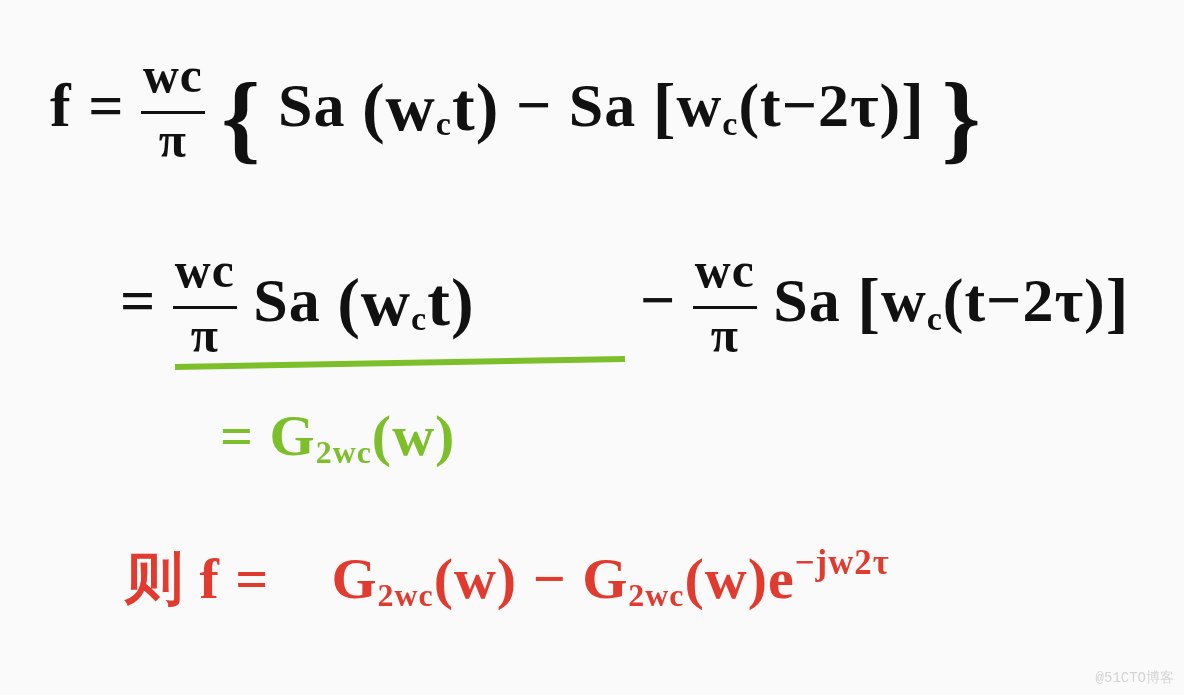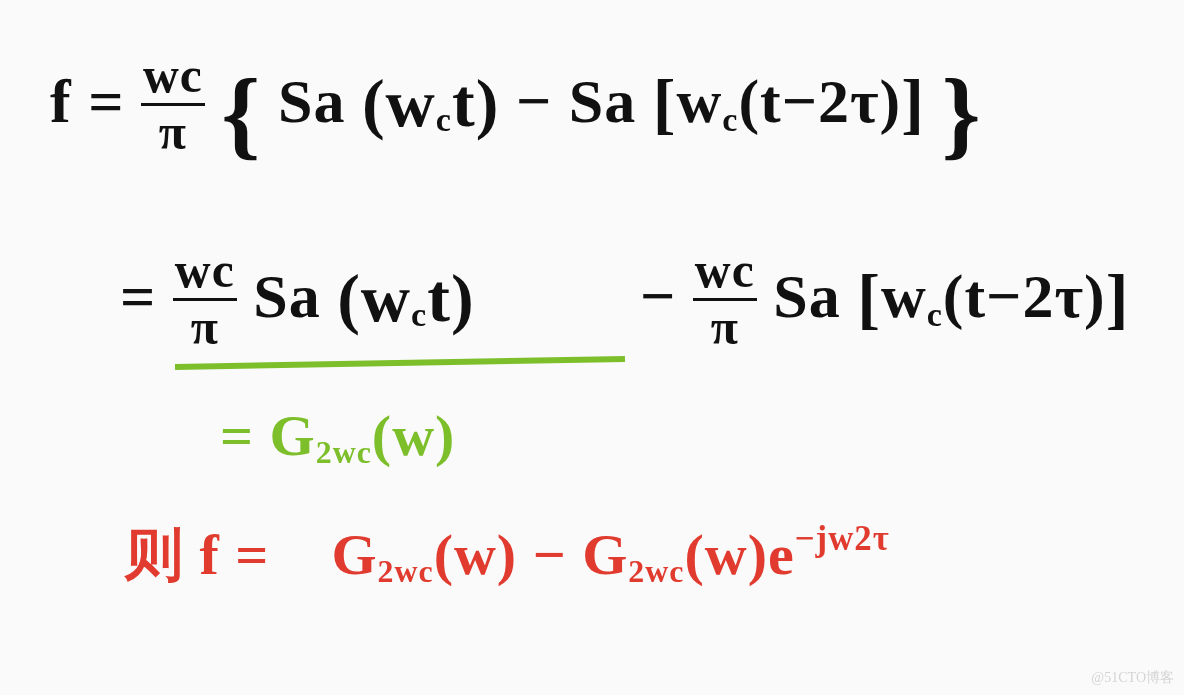--- a/index.html
+++ b/index.html
@@ -32,45 +32,45 @@
   .underline-green {
     position: absolute;
     left: 175px;
     top: 360px;
     width: 450px;
     height: 0;
     border-bottom: 6px solid #7cbf2a;
     transform: rotate(-1deg);
   }
   .l3 { left: 220px; top: 402px; font-size: 58px; }
-  .l4 { left: 125px; top: 516px; font-size: 58px; }
+  .l4 { left: 125px; top: 540px; font-size: 58px; }
 
   .frac {
     display: inline-block;
     text-align: center;
     vertical-align: middle;
     line-height: 1;
     font-size: 0.8em;
     position: relative;
     top: -4px;
   }
-  .frac .num { display:block; border-bottom: 3px solid currentColor; padding: 0 2px 2px; }
+  .frac .num { display:block; border-bottom: 3px solid currentColor; padding: 0 2px 10px; }
   .frac .den { display:block; padding-top: 2px; }
 
   .sub { font-size: 0.55em; vertical-align: -0.25em; }
   .sup { font-size: 0.6em; vertical-align: 0.7em; }
 
   .bigbrace { font-size: 1.6em; vertical-align: -0.25em; }
   .bigparen { font-size: 1.1em; vertical-align: -0.05em; }
 
   .watermark {
     position: absolute;
     right: 10px;
     bottom: 8px;
-    font-family: Liberation Serif, serif;
+    font-family: Liberation Mono, monospace;
     font-size: 14px;
     color: #bbb;
     opacity: 0.6;
     letter-spacing: 0;
     font-weight: normal;
   }
 </style>
 </head>
 <body>
 

